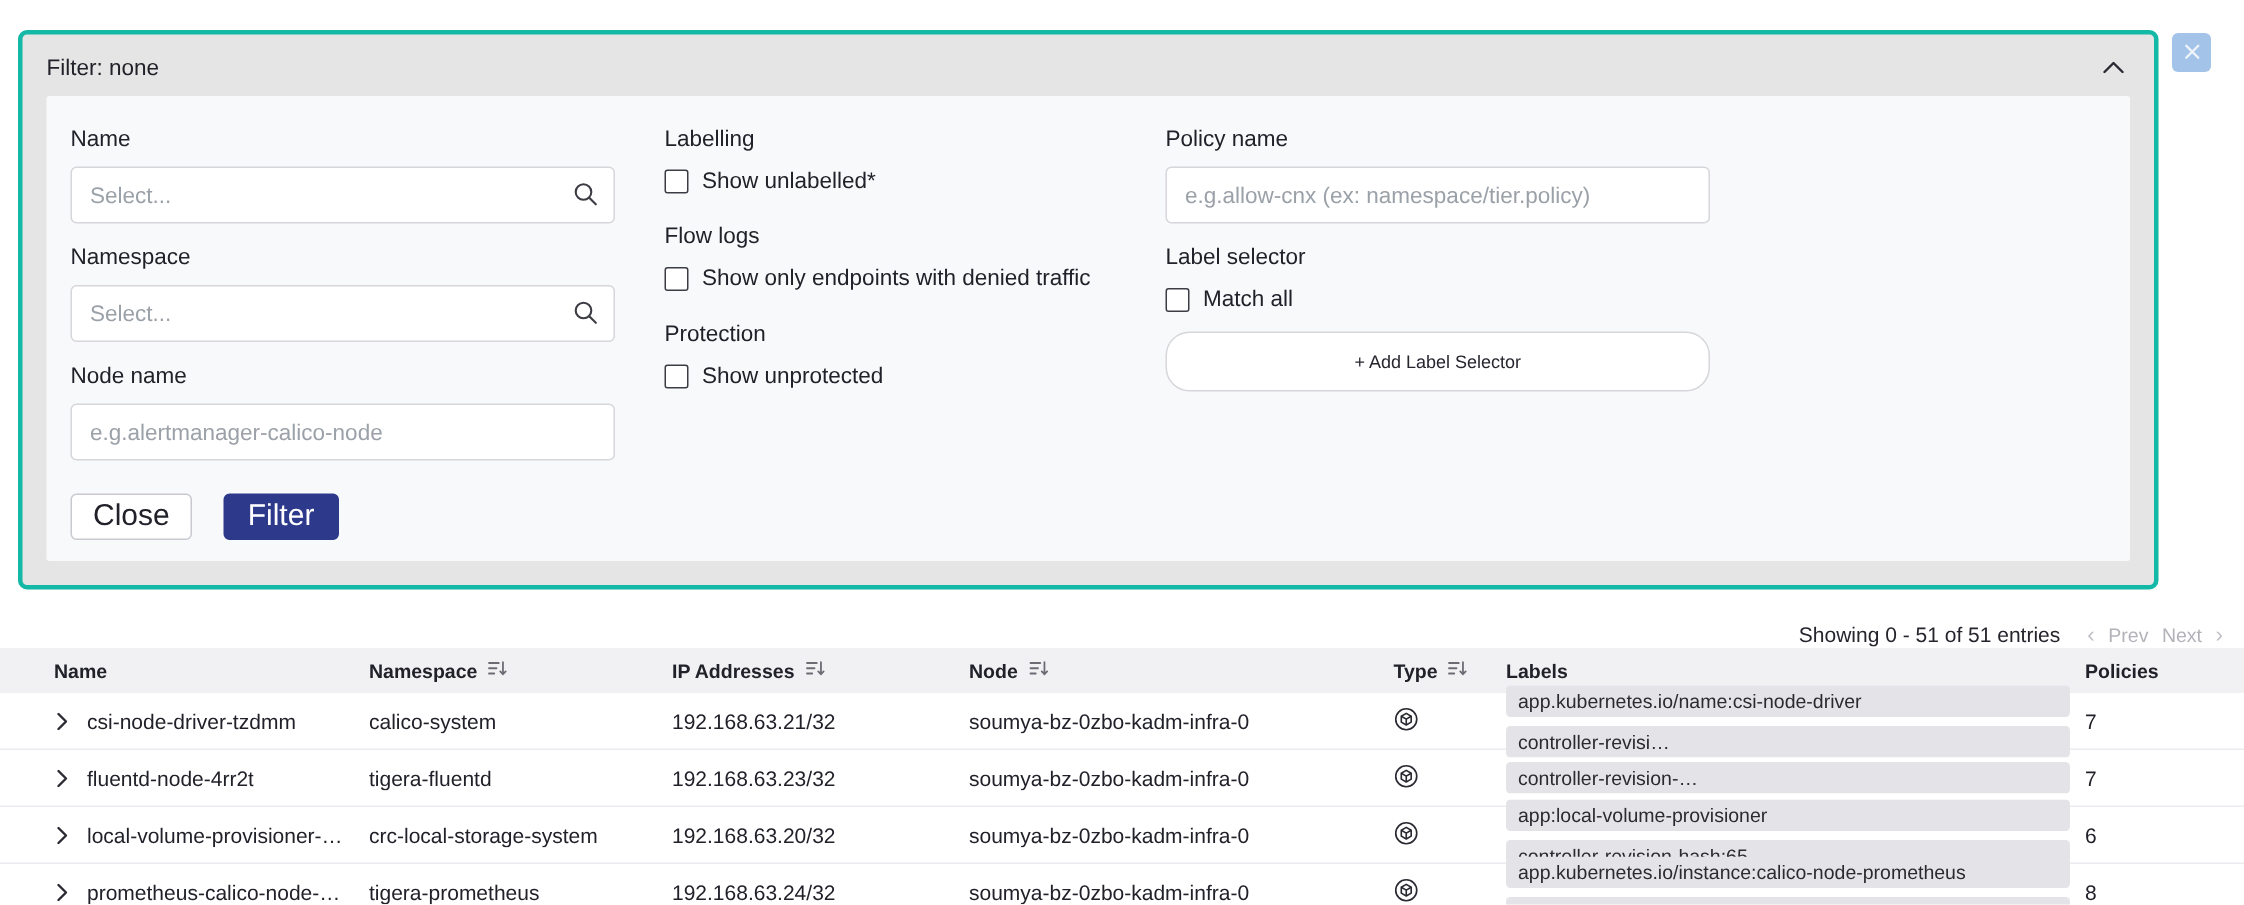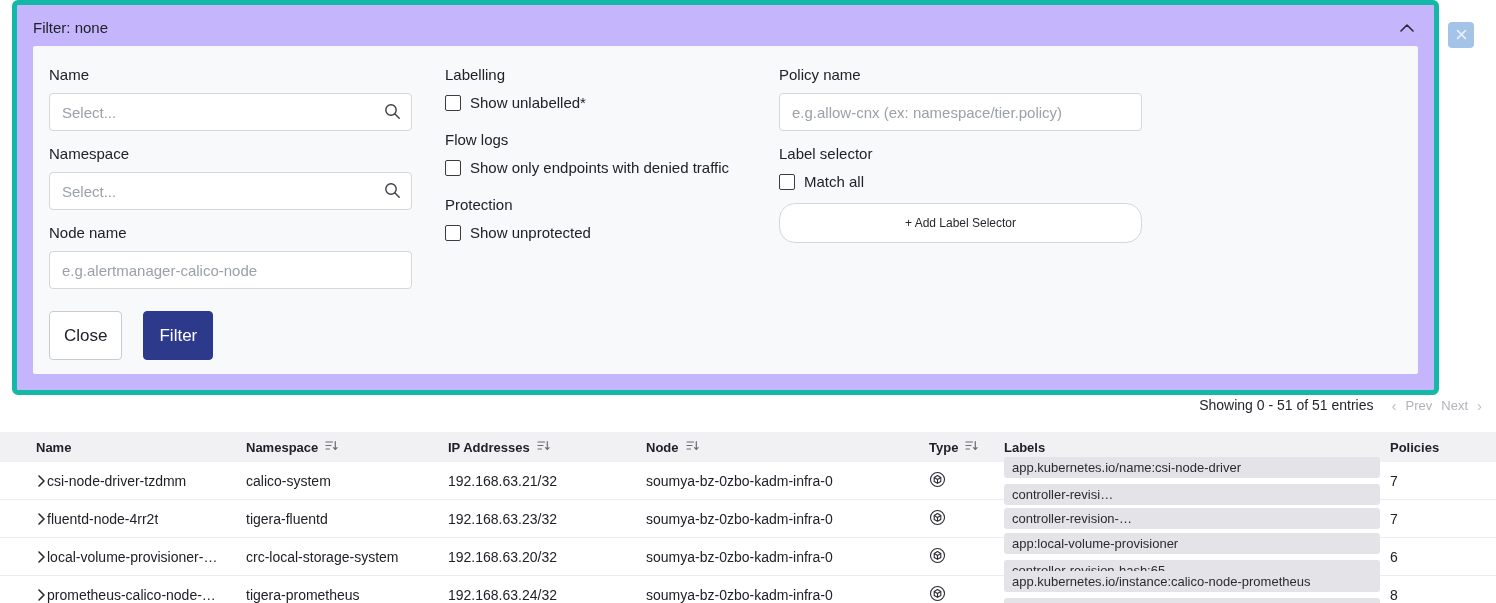--- a/index.html
+++ b/index.html
@@ -7,22 +7,22 @@
   body {
     font-family: "Liberation Sans", sans-serif;
     background:#ffffff;
     color:#21212a;
     position:relative;
     overflow:hidden;
   }
 
   
   .filter-panel{
-    position:absolute; left:12px; top:0; width:1427px;
-    background:#c4b5fd; border:5px solid #14b8a6; border-radius:6px;
+    position:absolute; left:12px; top:20px; width:1427px;
+    background:#e5e5e5; border:3px solid #14b8a6; border-radius:6px;
   }
   .panel-header{
     display:flex; align-items:center; justify-content:space-between;
     padding:13px 20px 10px 16px; cursor:pointer;
   }
   .panel-title{ font-size:15px; }
   .panel-body{
     margin:0 16px 16px; background:#f8f9fa; border-radius:2px;
     padding:20px 16px 14px;
     display:grid; grid-template-columns:363px 301px 363px; column-gap:33px;
@@ -34,21 +34,21 @@
   .text-input{
     width:100%; height:38px; background:#fff; border:1px solid #d6d6db;
     border-radius:4px; padding:0 36px 0 12px; font-size:15px;
     font-family:inherit; color:#21212a; outline:none;
   }
   .text-input.no-icon{ padding-right:4px; }
   .text-input::placeholder{ color:#9ba1a8; }
   .search-icon{ position:absolute; right:11px; top:10px; pointer-events:none; }
 
   .actions{ display:flex; gap:21px; margin-top:22px; }
-  .btn{ height:49px; border-radius:4px; font-size:17px; font-family:inherit; cursor:pointer; }
+  .btn{ height:31px; border-radius:4px; font-size:20px; font-family:inherit; cursor:pointer; }
   .btn-outline{ background:#fff; border:1px solid #c9c9cf; color:#21212a; padding:0 14px; }
   .btn-primary{ background:#2d3a8c; border:1px solid #2d3a8c; color:#fff; padding:0 15px; }
 
   .section{ margin-bottom:20px; }
   .section-label{ font-size:15px; margin-bottom:11px; }
   .check-row{ display:flex; align-items:center; gap:9px; font-size:15px; white-space:nowrap; cursor:pointer; }
   .checkbox{
     width:16px; height:16px; border:1.5px solid #3c3c44; border-radius:2px;
     background:#fff; flex:none;
   }
@@ -59,42 +59,42 @@
   }
 
   .dismiss-btn{
     position:absolute; left:1448px; top:22px; width:26px; height:26px;
     background:#a3c4e8; border:none; border-radius:4px; cursor:pointer;
     display:flex; align-items:center; justify-content:center;
   }
 
   
   .pagination{
-    position:absolute; top:397px; right:14px;
+    position:absolute; top:415px; right:14px;
     display:flex; align-items:center; font-size:14px;
   }
   .page-summary{ margin-right:18px; color:#25252d; }
   .pager{ display:flex; align-items:center; gap:9px; color:#b2b2b9; font-size:13px; }
   .pager-chevron{ font-size:15px; line-height:1; color:#c0c0c6; }
 
   
   .endpoint-table{ position:absolute; top:432px; left:0; width:1496px; }
   .thead, .trow{
     display:grid;
     grid-template-columns:210px 202px 198px 283px 75px 386px 1fr;
     padding-left:36px; align-items:center;
   }
   .thead{
     height:30px; background:#f1f1f4; font-size:13px; font-weight:700;
   }
   .th{ display:flex; align-items:center; gap:7px; }
   .trow{
     height:38px; border-bottom:1px solid #ececf0; font-size:14px; background:#fff;
   }
-  .name-cell{ display:flex; align-items:center; overflow:hidden;text-align:right; }
+  .name-cell{ display:flex; align-items:center; gap:11px; overflow:hidden;text-align:right; }
   .name-cell .name-text{ white-space:nowrap; overflow:hidden; }
   .row-chevron{ flex:none; display:flex; cursor:pointer; padding:2px; }
   .labels-cell{ display:flex; gap:6px; overflow:hidden; padding-right:10px;flex-direction:column; }
   .badge{
     background:#e4e4e8; border-radius:3px; padding:3px 8px; font-size:13px;
     color:#2a2a30; white-space:nowrap; flex:none;
   }
   .cell{ white-space:nowrap; overflow:hidden; }
 </style>
 </head>

